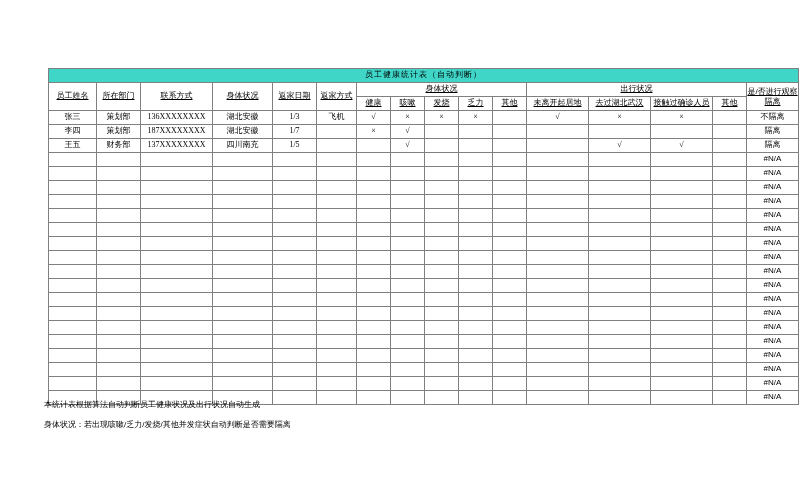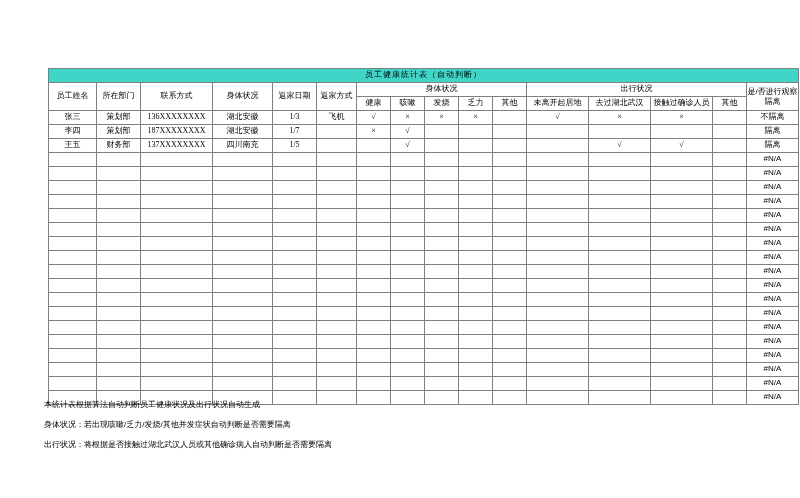--- a/index.html
+++ b/index.html
@@ -46,20 +46,21 @@
     font-size: 15px;
     font-weight: bold;
     height: 30px;
     letter-spacing: 1px;
     border: 1px solid #3fd6c8;
   }
   .hdr td {
     background: #ffffff;
     font-size: 8.5px;
     height: 16px;
+    text-decoration: underline;
   }
   .data-row td {
     height: 14px;
     font-size: 8.5px;
     font-family: Liberation Serif, serif;
   }
   .empty-row td {
     height: 14.2px;
   }
   .na {
@@ -510,14 +511,13 @@
           <td></td>
           <td class="na">#N/A</td>
         </tr>
       </tbody>
   </table>
 </div>
 
 <div class="notes">
   <div>本统计表根据算法自动判断员工健康状况及出行状况自动生成</div>
   <div>身体状况：若出现咳嗽/乏力/发烧/其他并发症状自动判断是否需要隔离</div>
-  <div>出行状况：将根据是否接触过湖北武汉人员或其他确诊病人自动判断是否需要隔离</div>
 </div>
 
 </body></html>

